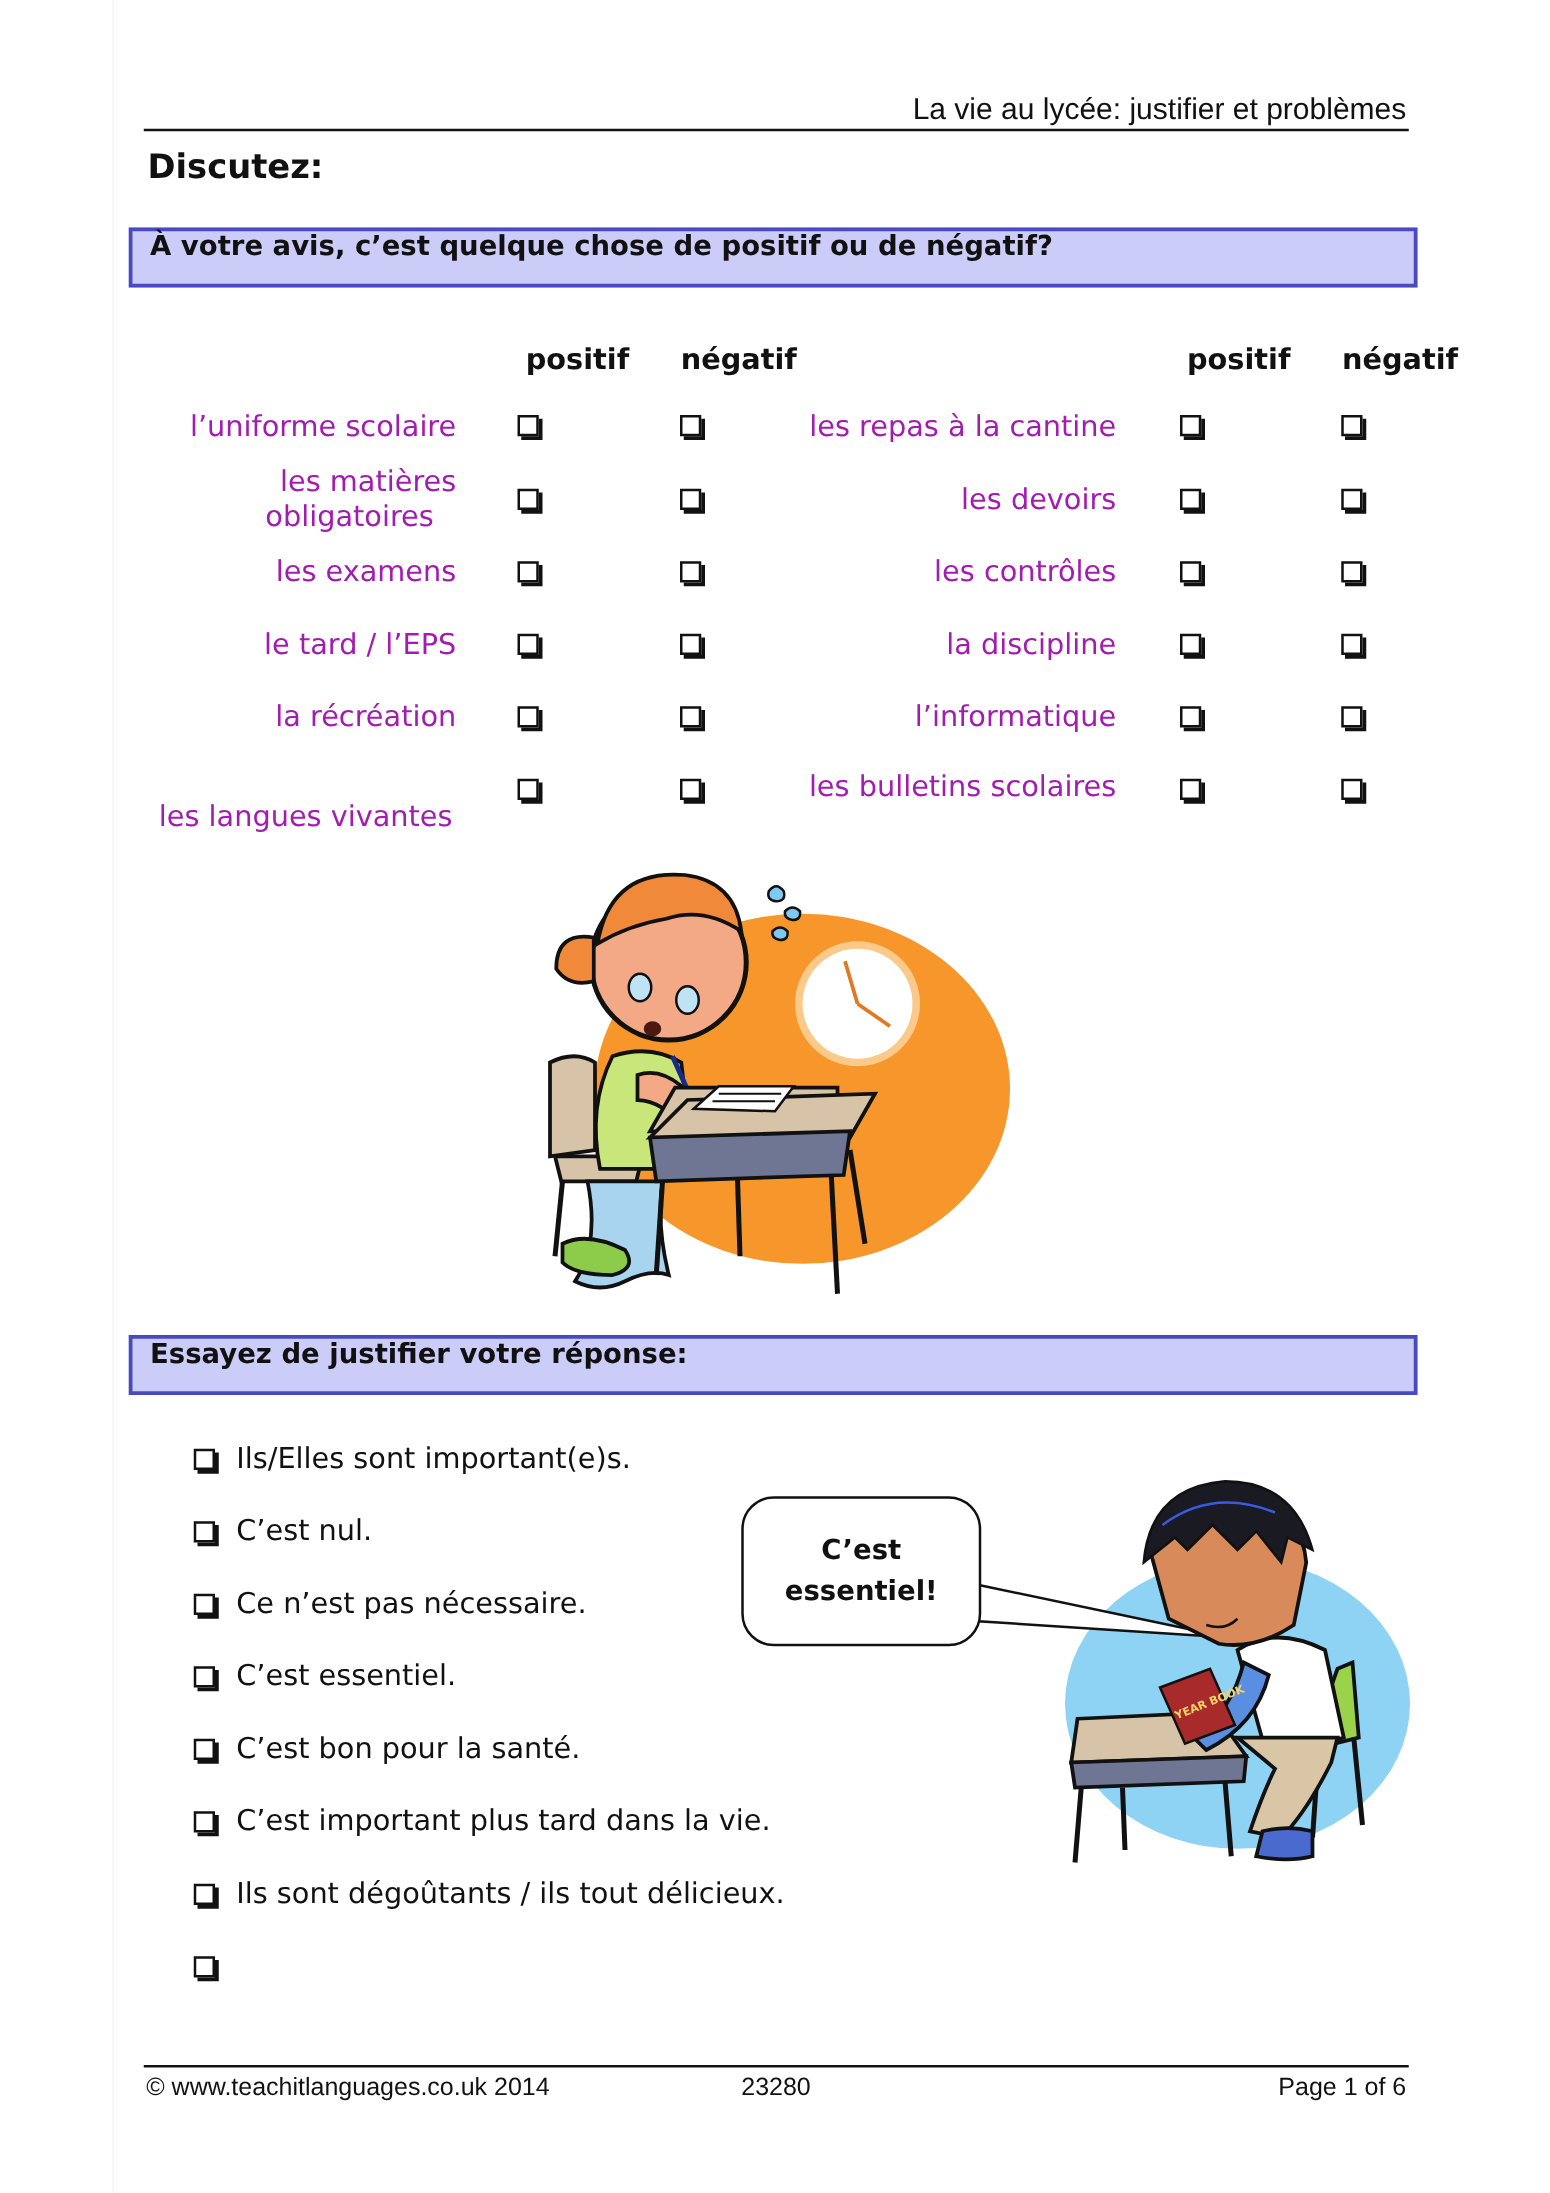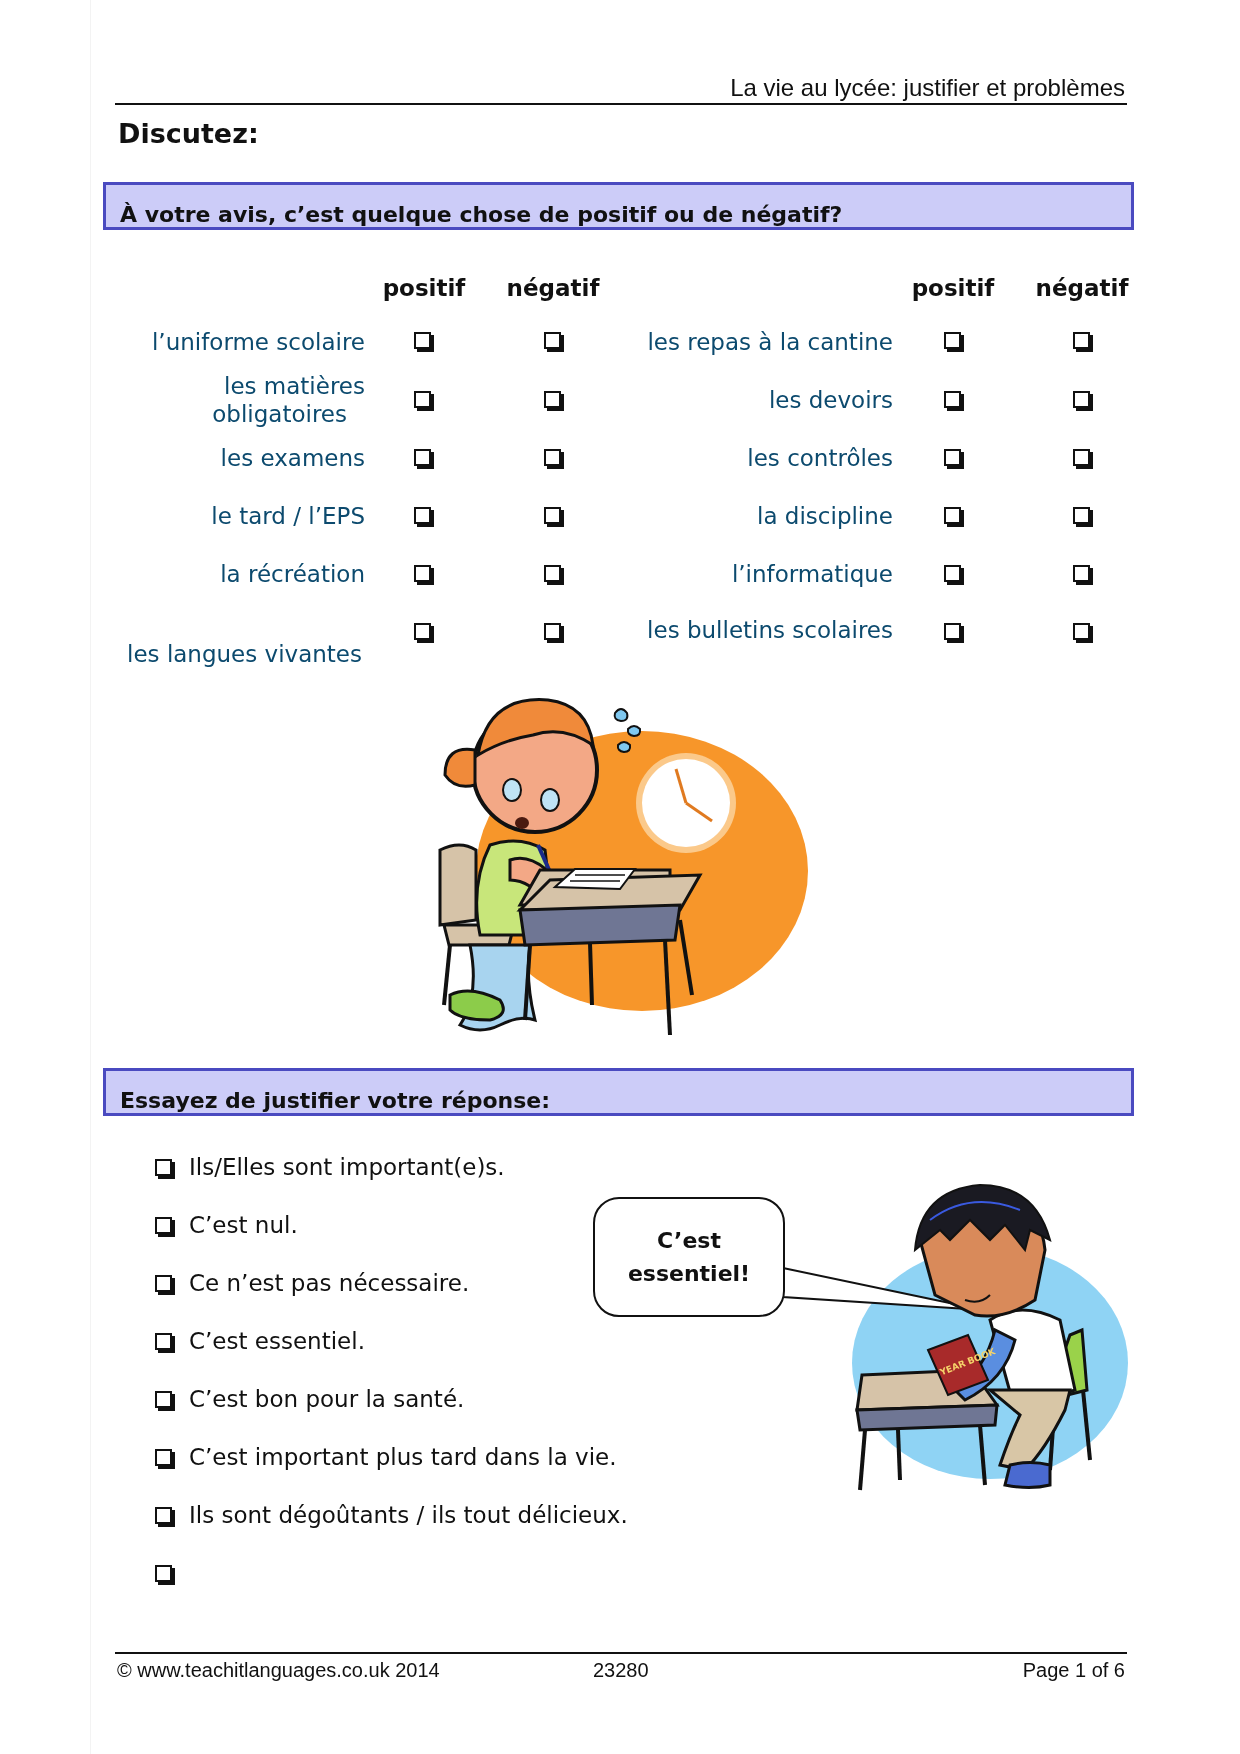--- a/index.html
+++ b/index.html
@@ -18,39 +18,39 @@
   }
   .rule { position: absolute; height: 2px; background: #111; left: 115px; width: 1012px; }
 
   .section-title {
     position: absolute; left: 118px; top: 118px;
     font-family: "DejaVu Sans", sans-serif; font-weight: bold; font-size: 27px; color: #111;
   }
   .banner {
     position: absolute; left: 103px; width: 1031px; height: 48px;
     background: #ccccf8; border: 3px solid #4a4ac0;
-    display: flex; align-items: flex-end; box-sizing: border-box;
+    display: flex; align-items: flex-start; box-sizing: border-box;
     padding-left: 14px;
     font-family: "DejaVu Sans", sans-serif; font-weight: bold; font-size: 22px; color: #111;
   }
 
   
   .cb {
     position: absolute; width: 13px; height: 13px;
     border: 2px solid #111; background: #fff;
     box-shadow: 3px 3px 0 #111;
     box-sizing: content-box; cursor: pointer;
   }
 
   .col-head {
     position: absolute; font-weight: bold; font-size: 23px; color: #111;
-    transform: translate(-50%, -50%); white-space: nowrap;
+    transform: translate(-50%, -50%); white-space: nowrap; margin-left: 38px;
   }
   .item-label {
-    position: absolute; font-size: 23px; color: #0c4a6e; text-align: right;
+    position: absolute; font-size: 23px; color: #a21caf; text-align: right;
     line-height: 28px; white-space: nowrap;
   }
 
   .reason-row { position: absolute; left: 155px; height: 30px; display: flex; align-items: center; }
   .reason-row .cb { position: relative; margin-right: 17px; }
   .reason-text { font-size: 23px; color: #111; white-space: nowrap; }
 
   .bubble {
     position: absolute; left: 593px; top: 1197px; width: 192px; height: 120px;
     border: 2px solid #111; border-radius: 26px; background: #fff; box-sizing: border-box;

